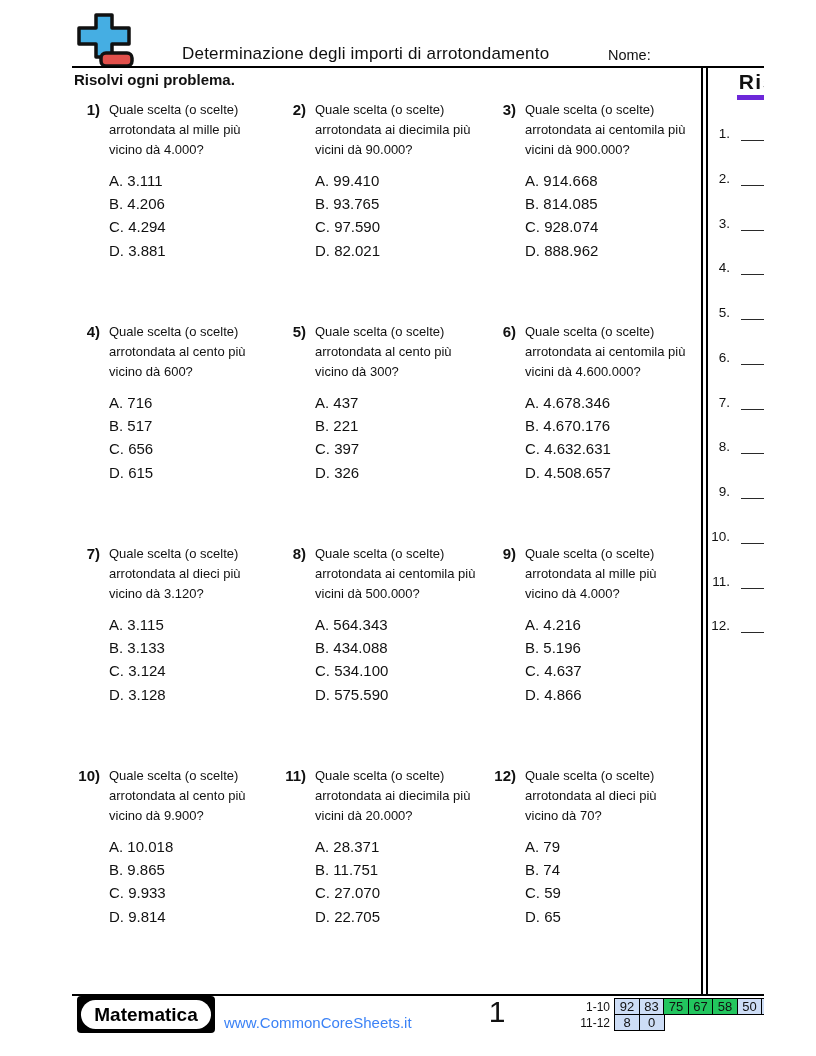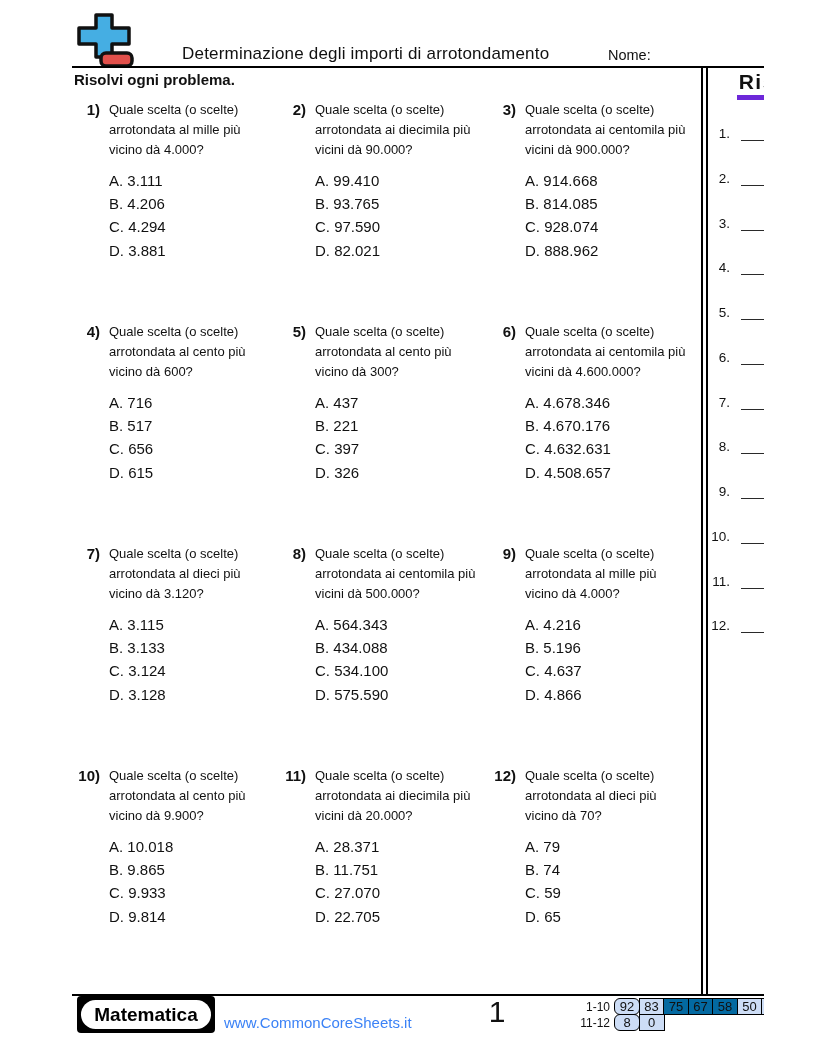--- a/index.html
+++ b/index.html
@@ -34,22 +34,22 @@
   
   .footer-rule { position:absolute; left:20px; top:994px; width:773px; border-top:2px solid #000; }
   .brand-box { position:absolute; left:25px; top:996px; width:138px; height:37px; background:#000; border-radius:4px; }
   .brand-pill { position:absolute; left:4px; top:4px; right:4px; bottom:4px; background:#fff; border-radius:16px;
                 display:flex; align-items:center; justify-content:center; font-weight:bold; font-size:19px; color:#000; }
   .website { position:absolute; left:172px; top:1014px; font-size:15px; color:#3b82f6; }
   .page-number { position:absolute; left:425px; top:995px; width:40px; text-align:center; font-size:30px; }
   .score-label { position:absolute; width:108px; text-align:right; font-size:12px; }
   .score-cells { position:absolute; display:flex; }
   .score-cell { width:26px; height:17px; border:1.5px solid #000; margin-left:-1.5px;
-                display:flex; align-items:center; justify-content:center; font-size:13px; background:#0369a1; }
-  .score-cell:first-child { margin-left:0;border-radius:6px; }
+                display:flex; align-items:center; justify-content:center; font-size:13px; background:#22c55e; }
+  .score-cell:first-child { margin-left:0; }
 </style>
 </head>
 <body>
 
 <div class="page">
 
   <svg class="logo" viewBox="0 0 62 56">
     <path d="M20,3 L36,3 L36,16 L53,16 L53,32 L36,32 L36,45 L20,45 L20,32 L3,32 L3,16 L20,16 Z" fill="#45AEE3" stroke="#111" stroke-width="3.5" stroke-linejoin="round"></path>
     <rect x="25" y="41" width="31" height="13" rx="5" fill="#E2504B" stroke="#111" stroke-width="3.5"></rect>
   </svg>

